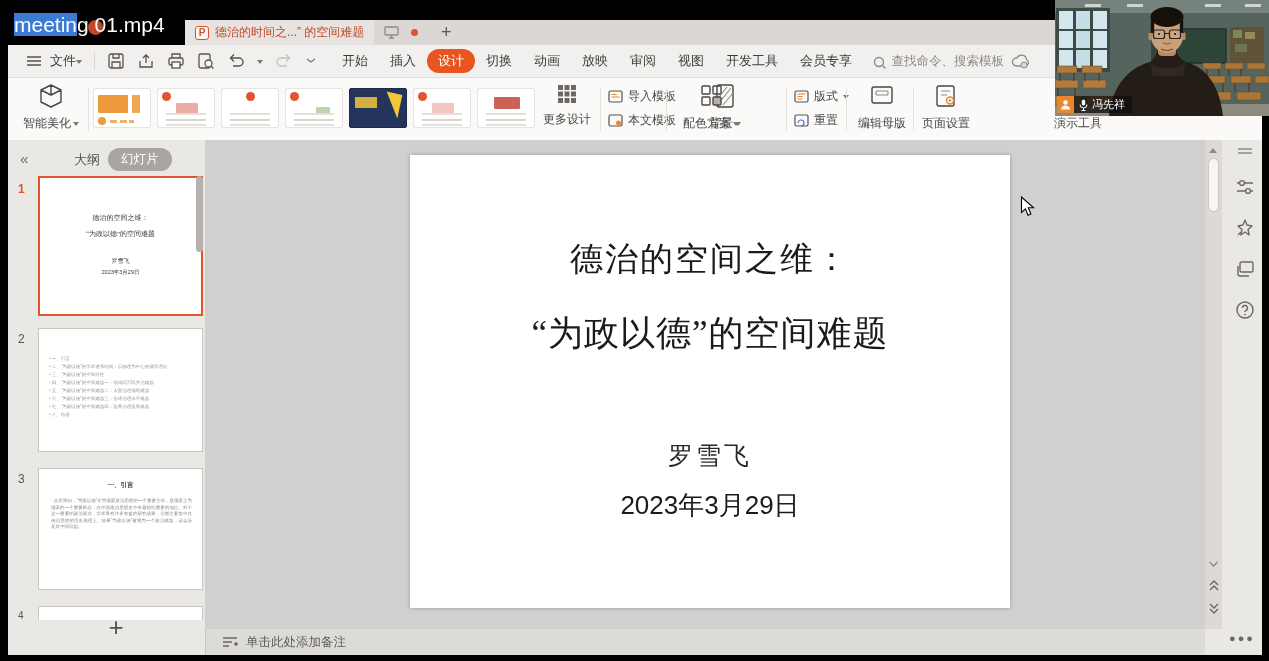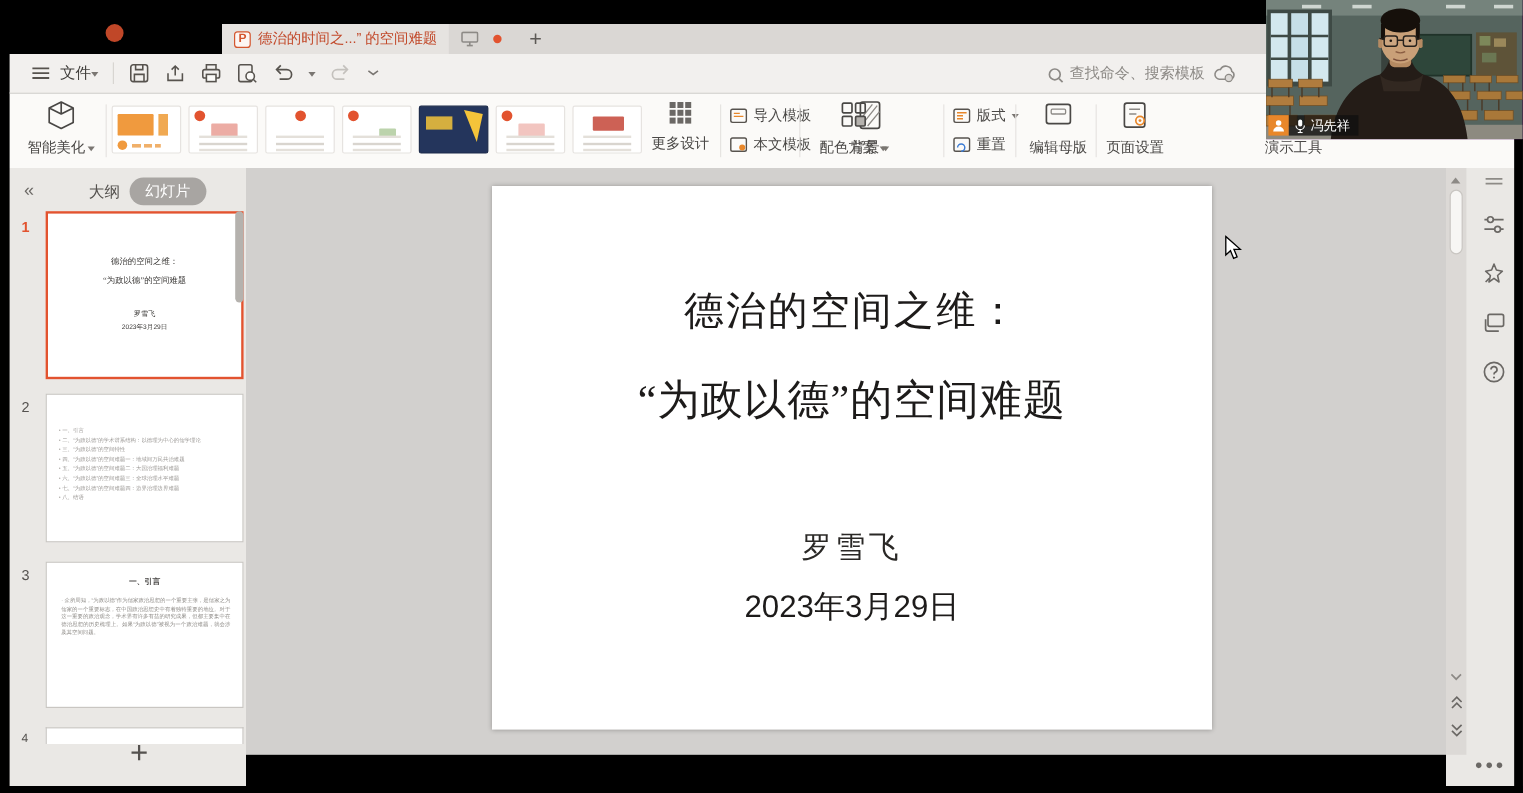--- a/index.html
+++ b/index.html
@@ -140,20 +140,21 @@
           <rect x="1" y="1" width="13" height="8" rx="1" fill="none" stroke="#8d8a86" stroke-width="1.3"></rect>
           <path d="M5,12 h5 M7.5,9 v3" stroke="#8d8a86" stroke-width="1.3"></path>
         </svg>
     </span>
     <span class="unsaved-dot"></span>
     <div class="newtab">+</div>
   </div>
 
   <div class="video-title">
     <span class="vt-dot"></span>
+    <div class="vt-text"><span class="vt-sel">meetin</span><span>g 01.mp4</span></div>
   </div>
 
   <div class="menubar">
     <span class="qa-ico">
       <svg width="16" height="12" viewBox="0 0 16 12">
           <path d="M1,2 h14 M1,6 h14 M1,10 h14" stroke="#57534e" stroke-width="1.5"></path>
         </svg>
     </span>
     <span class="file-lbl">文件</span>
     <span class="caret sm"></span>
@@ -196,20 +197,32 @@
         <svg width="18" height="16" viewBox="0 0 18 16">
             <path d="M14,5 h-8 a4,4 0 0 0 0,8 h6" fill="none" stroke="#c4c1bd" stroke-width="1.4"></path>
             <path d="M11,1.5 L14.5,5 L11,8.5" fill="none" stroke="#c4c1bd" stroke-width="1.4"></path>
           </svg>
       </span>
       <span class="qa-ico">
         <svg width="12" height="10" viewBox="0 0 12 10">
             <path d="M2,3 l4,3 4,-3" fill="none" stroke="#7a7672" stroke-width="1.3"></path>
           </svg>
       </span>
+    </div>
+    <div class="menu-tabs">
+      <span class="menu-tab">开始</span>
+      <span class="menu-tab">插入</span>
+      <span class="menu-tab active">设计</span>
+      <span class="menu-tab">切换</span>
+      <span class="menu-tab">动画</span>
+      <span class="menu-tab">放映</span>
+      <span class="menu-tab">审阅</span>
+      <span class="menu-tab">视图</span>
+      <span class="menu-tab">开发工具</span>
+      <span class="menu-tab">会员专享</span>
     </div>
     <div class="search-box">
       <svg width="14" height="14" viewBox="0 0 14 14">
           <circle cx="6" cy="6" r="4.5" fill="none" stroke="#8d8a86" stroke-width="1.4"></circle>
           <path d="M9.5,9.5 l3,3" stroke="#8d8a86" stroke-width="1.4"></path>
         </svg>
       <span class="search-lbl">查找命令、搜索模板</span>
     </div>
     <span class="qa-ico" style="margin-right:230px">
       <svg width="22" height="16" viewBox="0 0 22 16">
@@ -466,20 +479,27 @@
       <svg width="12" height="13" viewBox="0 0 12 13">
           <path d="M2,6 l4,-4 4,4 M2,11 l4,-4 4,4" fill="none" stroke="#6b6865" stroke-width="1.4"></path>
         </svg>
       <svg width="12" height="13" viewBox="0 0 12 13">
           <path d="M2,2 l4,4 4,-4 M2,7 l4,4 4,-4" fill="none" stroke="#6b6865" stroke-width="1.4"></path>
         </svg>
     </div>
     <div class="dots3">●●●</div>
   </div>
 
+  <div class="notesbar">
+    <svg width="16" height="12" viewBox="0 0 16 12">
+        <path d="M1,2 h14 M1,6 h9 M1,10 h6" stroke="#6b6865" stroke-width="1.4"></path>
+        <path d="M12,8 h4 M14,6 v4" stroke="#6b6865" stroke-width="1.4"></path>
+      </svg>
+    <span class="notes-lbl">单击此处添加备注</span>
+  </div>
 
   <div class="blackstrip-bottom"></div>
   <div class="blackstrip-right"></div>
 
   <div class="webcam">
     <svg width="214" height="116" viewBox="0 0 214 116" preserveAspectRatio="none">
       <rect x="0" y="0" width="214" height="116" fill="#55645e"></rect>
       <rect x="0" y="0" width="214" height="13" fill="#75837c"></rect>
       <rect x="30" y="4" width="16" height="3" fill="#dfe5e0" opacity=".85"></rect>
       <rect x="72" y="4" width="16" height="3" fill="#dfe5e0" opacity=".85"></rect>

